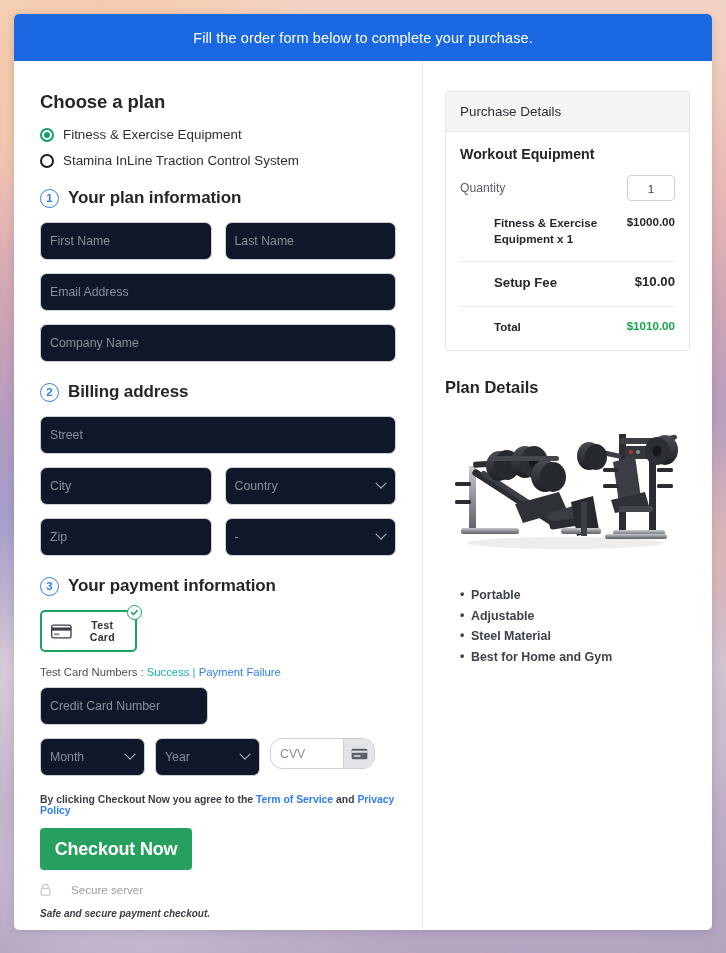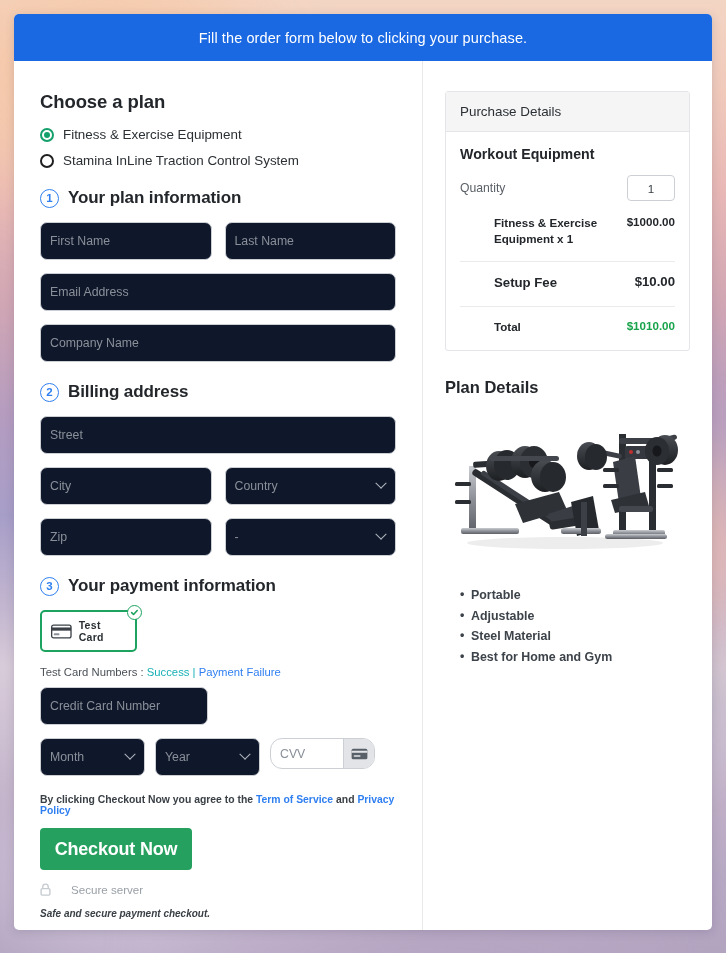--- a/index.html
+++ b/index.html
@@ -163,20 +163,21 @@
   .card-option {
     position: relative;
     width: 97px; height: 42px;
     border: 2px solid #1ba35f;
     border-radius: 5px;
     display: flex;
     align-items: center;
     gap: 7px;
     padding: 0 9px;
     margin: 4px 0 14px 0;
+    text-align: center;
   }
   .card-option .lbl { font-size: 10.5px; font-weight: bold; color: #2b3034; letter-spacing: .3px; }
   .badge-check {
     position: absolute;
     top: -7px; right: -7px;
     width: 15px; height: 15px;
     border-radius: 50%;
     background: #fff;
     border: 1.6px solid #1ba35f;
     display: flex; align-items: center; justify-content: center;
@@ -308,21 +309,21 @@
 
 <div class="bg-blob b1"></div>
 <div class="bg-blob b2"></div>
 <div class="bg-blob b3"></div>
 <div class="bg-blob b4"></div>
 <div class="bg-blob b5"></div>
 
 <div class="card">
 
   <div class="banner">
-    <span>Fill the order form below to clicking your purchase.</span>
+    <span>Fill the order form below to complete your purchase.</span>
   </div>
 
   <div class="body-cols">
 
     <div class="col-left">
 
       <h2 class="section-title">Choose a plan</h2>
 
       <div class="plan-row">
         <span class="radio checked"></span>

